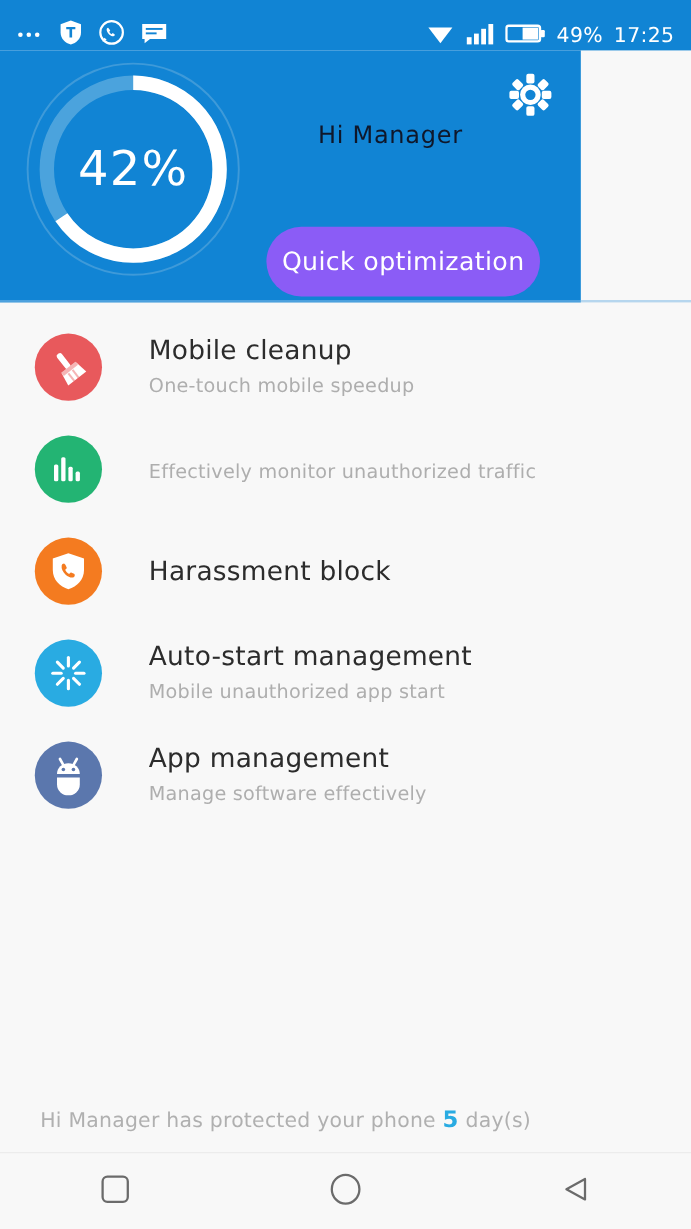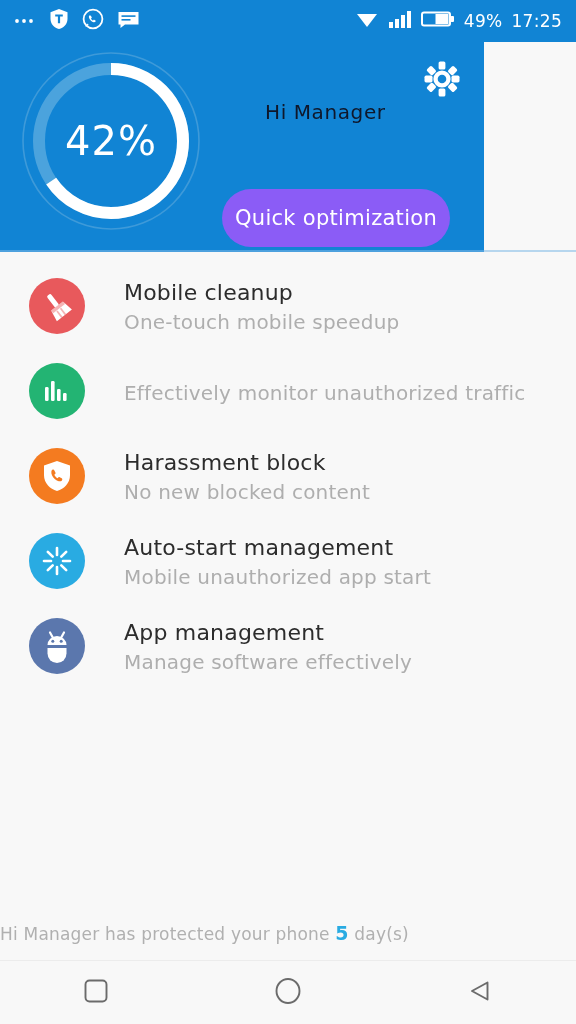--- a/index.html
+++ b/index.html
@@ -7,21 +7,21 @@
     width:576px; height:1024px;
     font-family:"DejaVu Sans", sans-serif;
     background:#f8f8f8;
     overflow:hidden;
   }
   .phone { position:relative; width:576px; height:1024px; background:#f8f8f8; }
 
   
   .statusbar {
     position:absolute; top:0; left:0; width:576px; height:42px;
-    background:#1184d4; display:flex; align-items:center;
+    background:#1184d4; display:flex; align-items:flex-end;
     padding:0 14px;
   }
   .sb-left { display:flex; align-items:center; gap:13px; }
   .sb-right { display:flex; align-items:center; gap:9px; margin-left:auto; }
   .sb-text { color:#ffffff; font-size:17px; letter-spacing:.3px; font-family:"DejaVu Sans", sans-serif; }
   .ico { display:block; }
 
   
   .header {
     position:absolute; top:42px; left:0; width:484px; height:210px;
@@ -68,28 +68,28 @@
   .row-icon {
     width:56px; height:56px; border-radius:50%;
     display:flex; align-items:center; justify-content:center;
     flex:0 0 56px; margin-top:10px;
   }
   .row-text { margin-left:39px; padding-top:12px; }
   .row-title {
     font-size:22px; color:#2c2c2c; letter-spacing:.2px; line-height:28px;
   }
   .row-sub {
-    font-size:20px; color:#aeaeae; letter-spacing:.2px;
+    font-size:16px; color:#aeaeae; letter-spacing:.2px;
     line-height:24px; margin-top:3px;
   }
 
   
   .footer {
     position:absolute; left:0; top:922px; width:476px;
-    text-align:left; font-size:17px; color:#b0b0b0; letter-spacing:.2px;
+    text-align:center; font-size:17px; color:#b0b0b0; letter-spacing:.2px;
   }
   .footer .days { color:#29abe2; font-weight:bold; font-size:19px; }
 
   
   .navbar {
     position:absolute; bottom:0; left:0; width:576px; height:64px;
     background:#f8f8f8; display:flex; align-items:center;
     justify-content:space-around; border-top:1px solid #ececec;
   }
   .nav-btn {
@@ -232,21 +232,20 @@
 
     <div class="row">
       <div class="row-icon" style="background:#f47b20">
         <svg width="32" height="34" viewBox="0 0 32 34">
           <path d="M16 2 L29 6.5 V16 C29 24.2 23.2 29.8 16 32 C8.8 29.8 3 24.2 3 16 V6.5 Z" fill="#fff"></path>
           <path d="M12.4 10.6 c-1 0-1.8.7-2 1.7 -.5 2.6 1 5.6 3.3 7.6 2 1.8 4.5 2.7 6.1 2.3 .9-.2 1.5-1 1.5-1.9 0-.5-.2-.9-.6-1.1 l-2-1 c-.5-.3-1.1-.1-1.4.3 l-.6.8 c-1.5-.8-2.8-2.1-3.4-3.6 l.8-.6 c.5-.3.6-.9.4-1.4 l-1-2 c-.2-.4-.6-.6-1.1-1.1 z" fill="#f47b20"></path>
         </svg>
       </div>
       <div class="row-text">
         <div class="row-title">Harassment block</div>
-        <div class="row-sub">No new blocked content</div>
       </div>
     </div>
 
     <div class="row">
       <div class="row-icon" style="background:#29abe2">
         <svg width="32" height="32" viewBox="0 0 32 32">
           <g stroke="#fff" stroke-width="2.6" stroke-linecap="round">
             <line x1="16" y1="3" x2="16" y2="10"></line>
             <line x1="16" y1="22" x2="16" y2="29"></line>
             <line x1="3" y1="16" x2="10" y2="16"></line>

